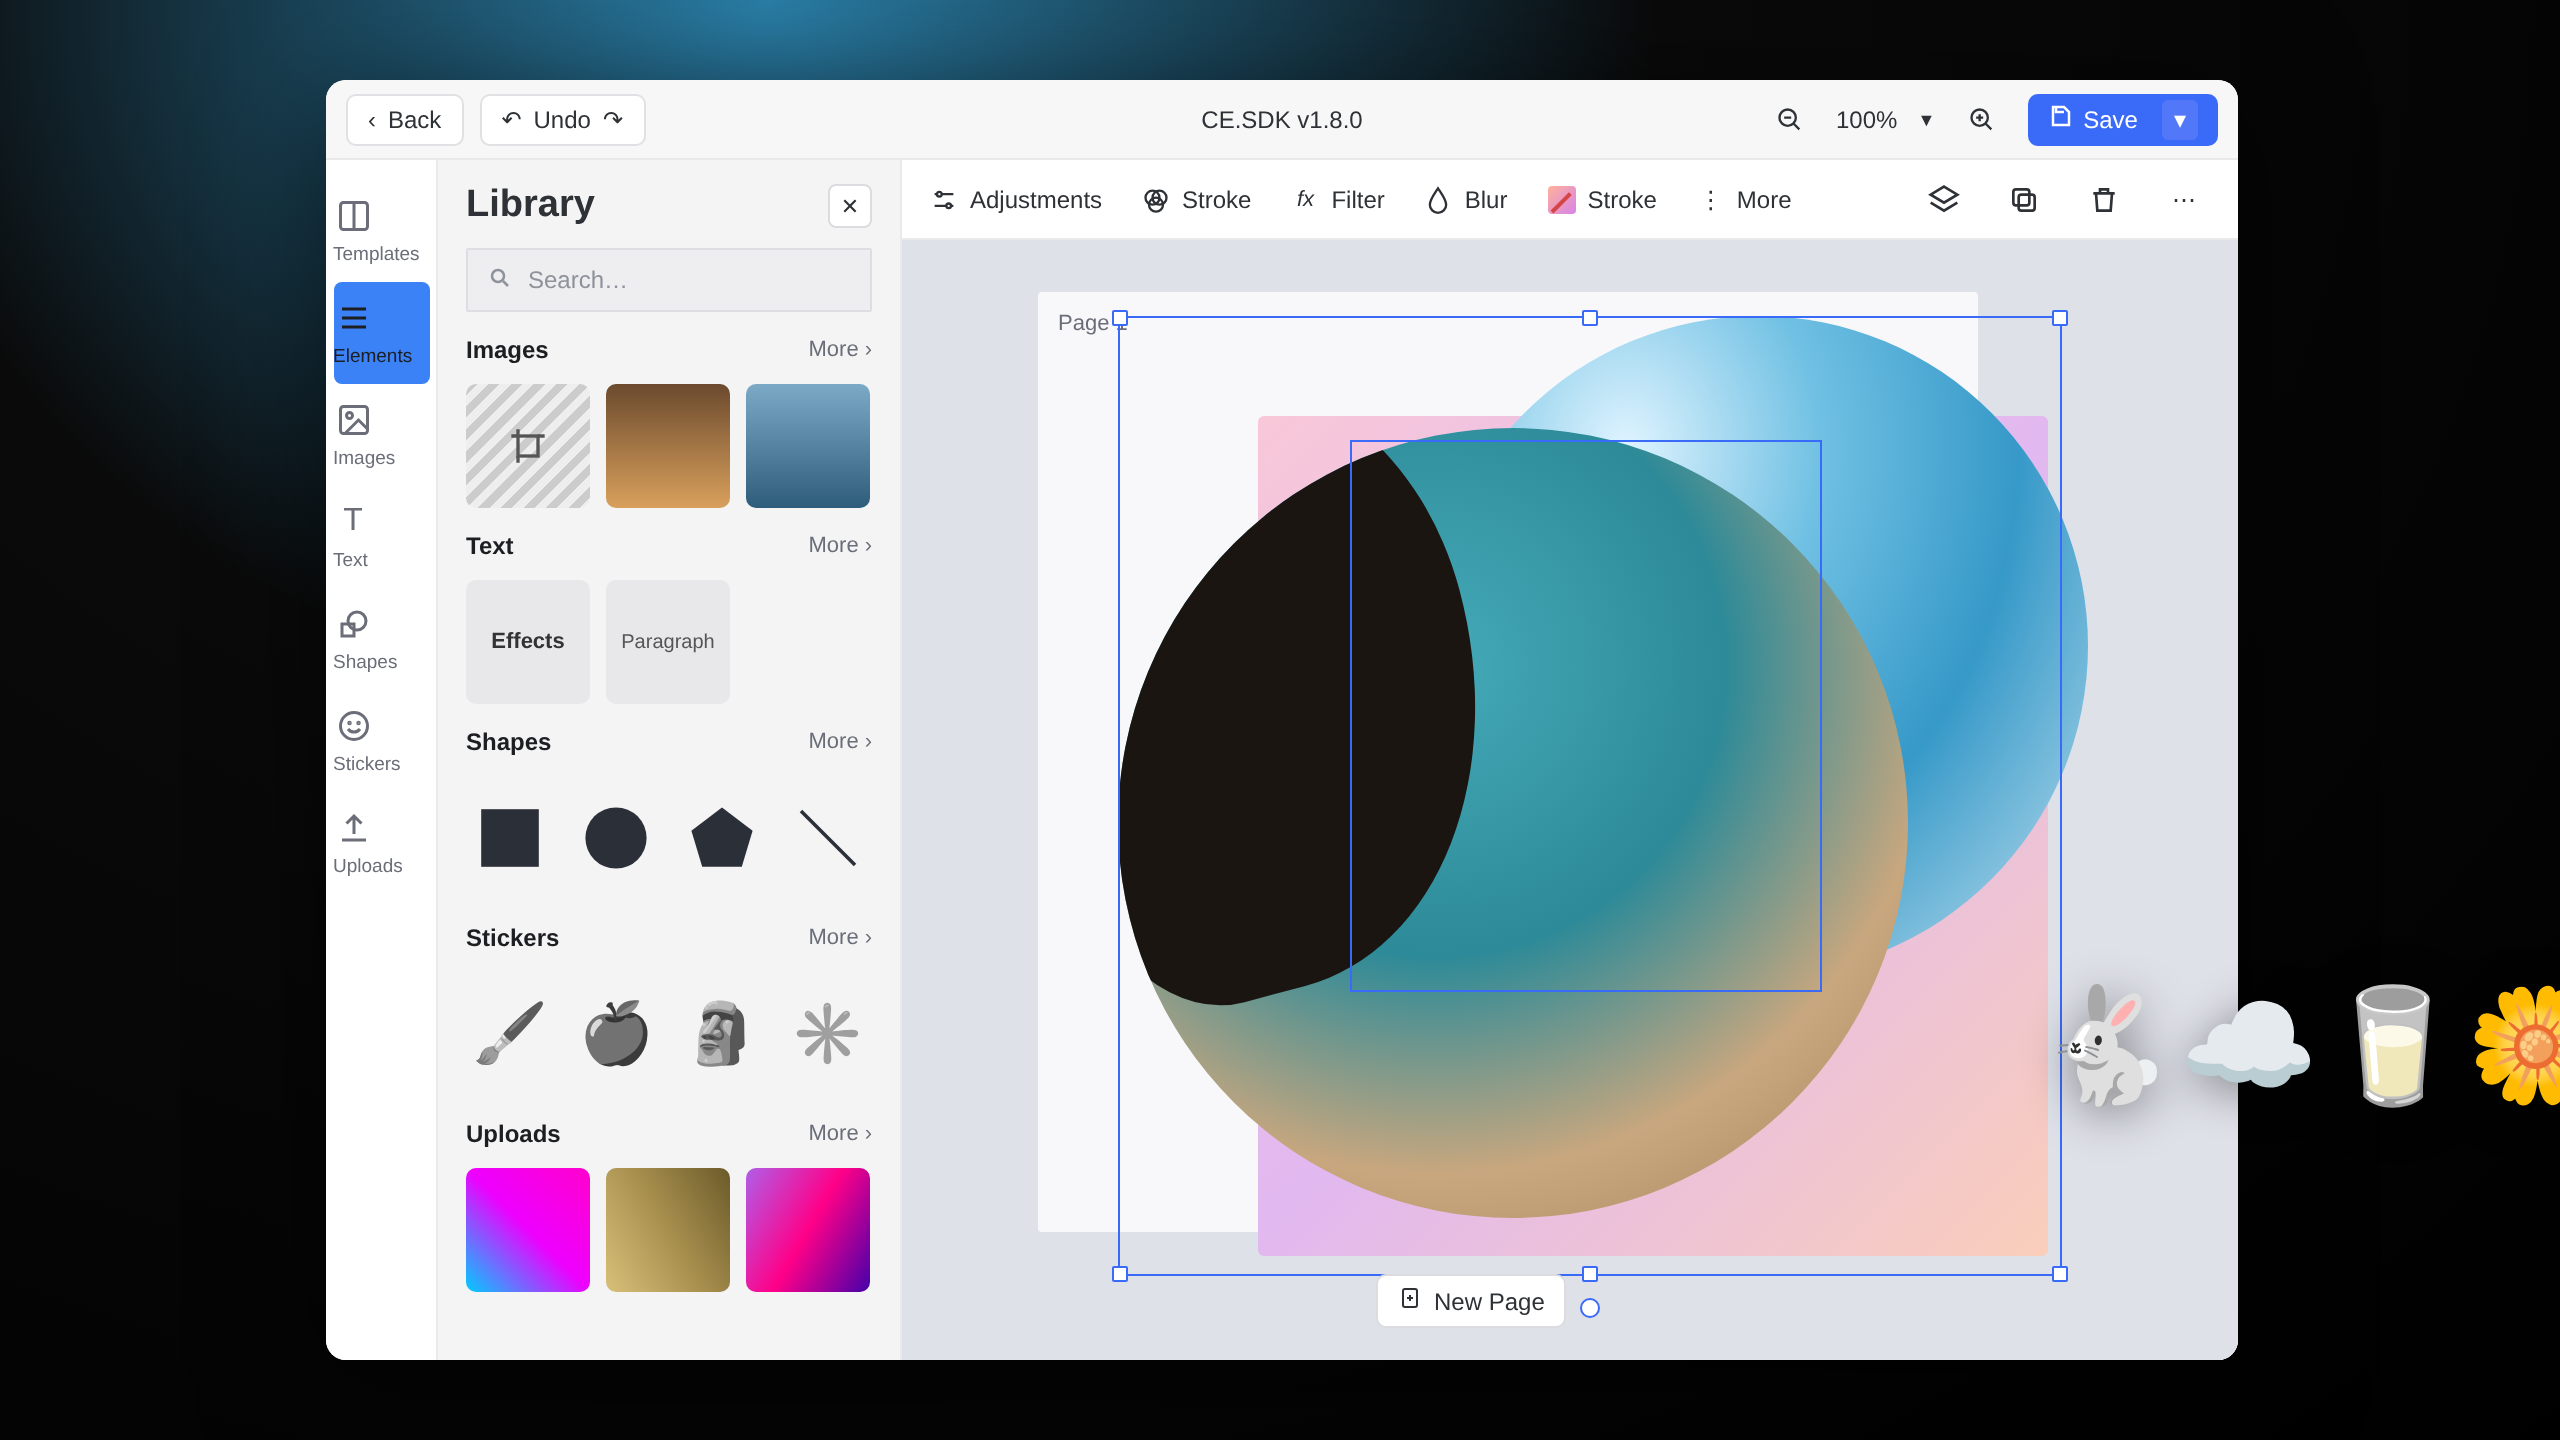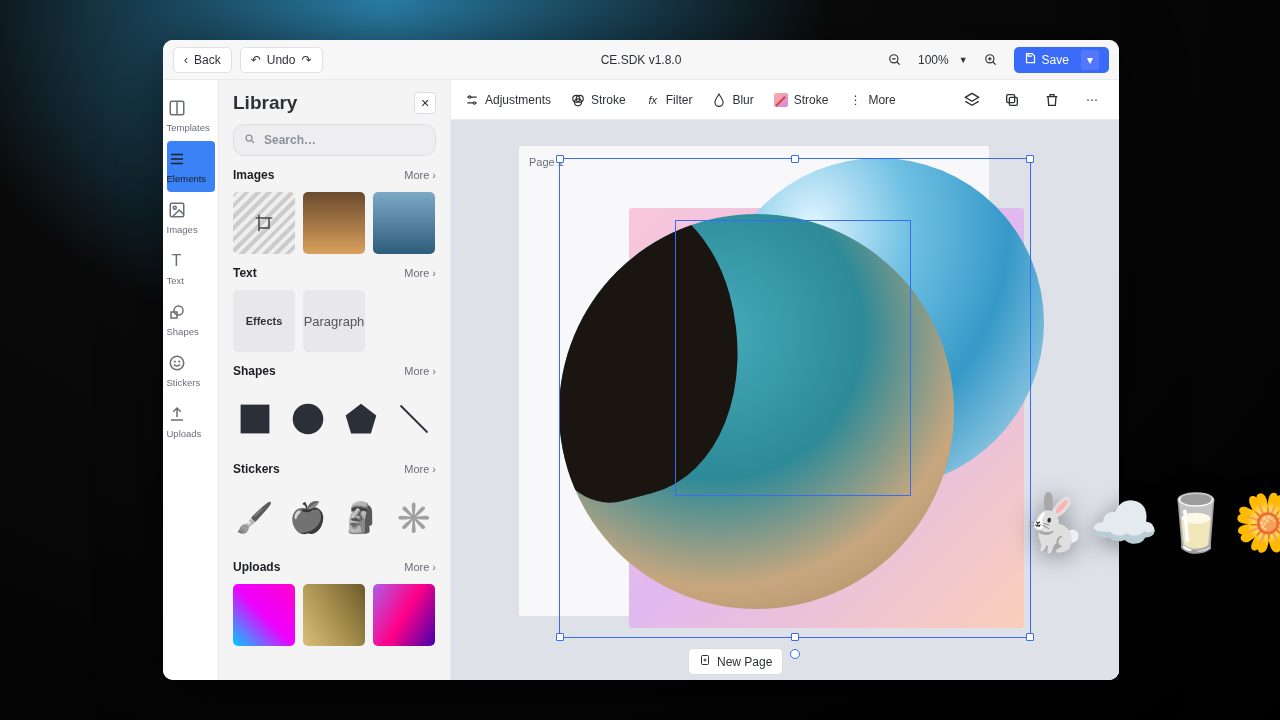--- a/index.html
+++ b/index.html
@@ -117,45 +117,45 @@
   .close-btn {
     width:22px; height:22px; border:1px solid #dcdce0; border-radius:4px;
     display:flex; align-items:center; justify-content:center;
     cursor:pointer; font-size:11px; background:#fff;
   }
   .search-box {
     margin:0 14px 12px 14px;
     height:32px;
     background:#eeeef0;
     border:1px solid #dedee2;
-    border-radius:11px;
+    border-radius:1px;
     display:flex; align-items:center; gap:8px;
     padding:0 10px;
-    color:#8e929b; font-size:12px;font-weight:bold;
+    color:#8e929b; font-size:12px;
   }
   .section { padding:0 14px 12px 14px; }
   .section-header { display:flex; justify-content:space-between; align-items:center; margin-bottom:10px; }
   .section-title { font-size:12px; font-weight:600; color:#1c1e22; }
   .section-more { font-size:11px; color:#6b6e79; display:flex; align-items:center; gap:3px; cursor:pointer; }
   .tile-row { display:flex; gap:8px; }
   .tile {
     width:62px; height:62px;
     border-radius:5px;
     background:#e8e8eb;
     overflow:hidden;
     display:flex; align-items:center; justify-content:center;
     cursor:pointer;
     font-size:11px; color:#333;
   }
   .tile.shape-fill { background:transparent; }
   .shape-svg { width:36px; height:36px; }
 
   .text-tile { font-weight:600; }
   .text-tile.title { font-size:18px; font-weight:800; }
-  .text-tile.paragraph { font-size:13px; font-weight:400; color:#555; }
+  .text-tile.paragraph { font-size:10px; font-weight:400; color:#555; }
 
   .img1 { background: repeating-linear-gradient(135deg,#ccc 0,#ccc 4px,#eee 4px,#eee 8px); }
   .img2 { background: linear-gradient(#6b4a2e,#d9a05c); }
   .img3 { background: linear-gradient(#7ca9c6,#2e5d7b); }
 
   .upl1 { background: linear-gradient(45deg,#0cf,#e0f,#f0c); }
   .upl2 { background: linear-gradient(60deg,#d8c07a,#a88f4e,#6b5b2a); }
   .upl3 { background: linear-gradient(120deg,#b05ee8,#f08,#40a); }
 
   
@@ -252,21 +252,21 @@
   .handle.br { right:-4px; bottom:-4px;}
   .handle.tm { left:50%; top:-4px; margin-left:-4px;}
   .handle.bm { left:50%; bottom:-4px; margin-left:-4px;}
   .rot-handle {
     position:absolute; left:50%; bottom:-22px; margin-left:-5px;
     width:10px; height:10px; border-radius:50%;
     background:#fff; border:1.5px solid #3a6af8;
   }
   .new-page-btn {
     position:absolute;
-    left:237px; top:528px;
+    left:237px; top:517px;
     background:#fff; border:1px solid #dcdce0; border-radius:5px;
     padding:5px 10px; font-size:12px;
     display:flex; align-items:center; gap:6px;
     cursor:pointer;
   }
 
   
   .stickers-float {
     position:absolute;
     left:1018px; top:490px;

